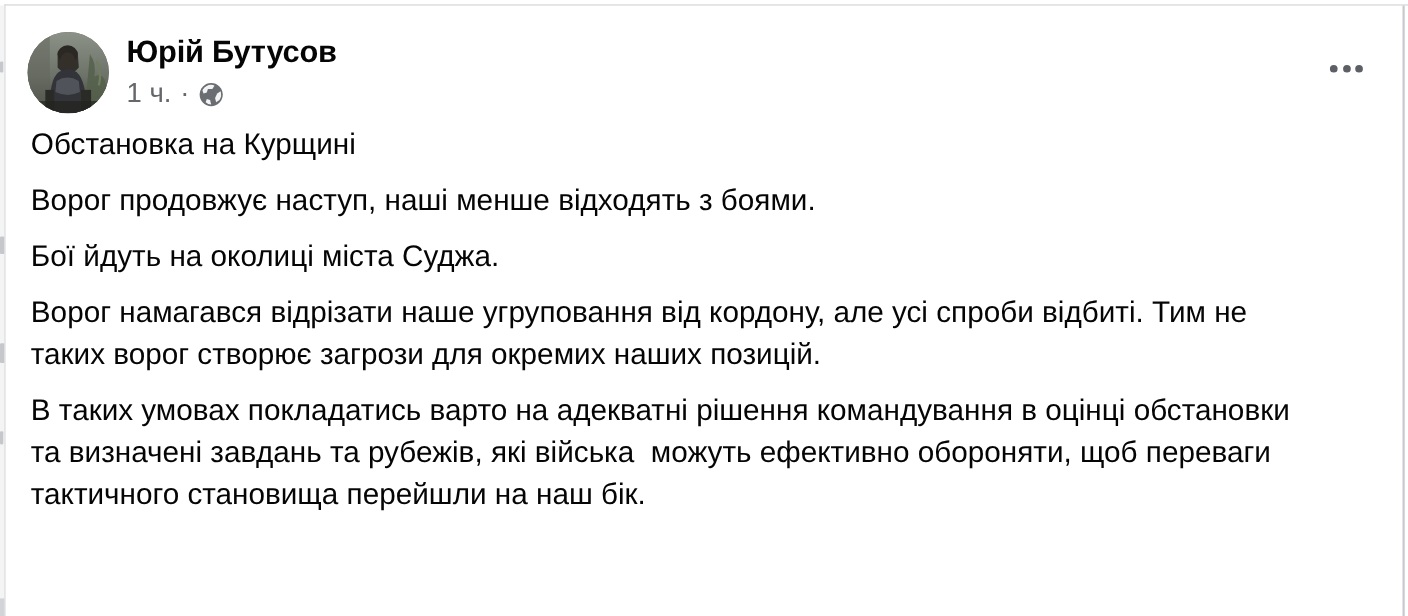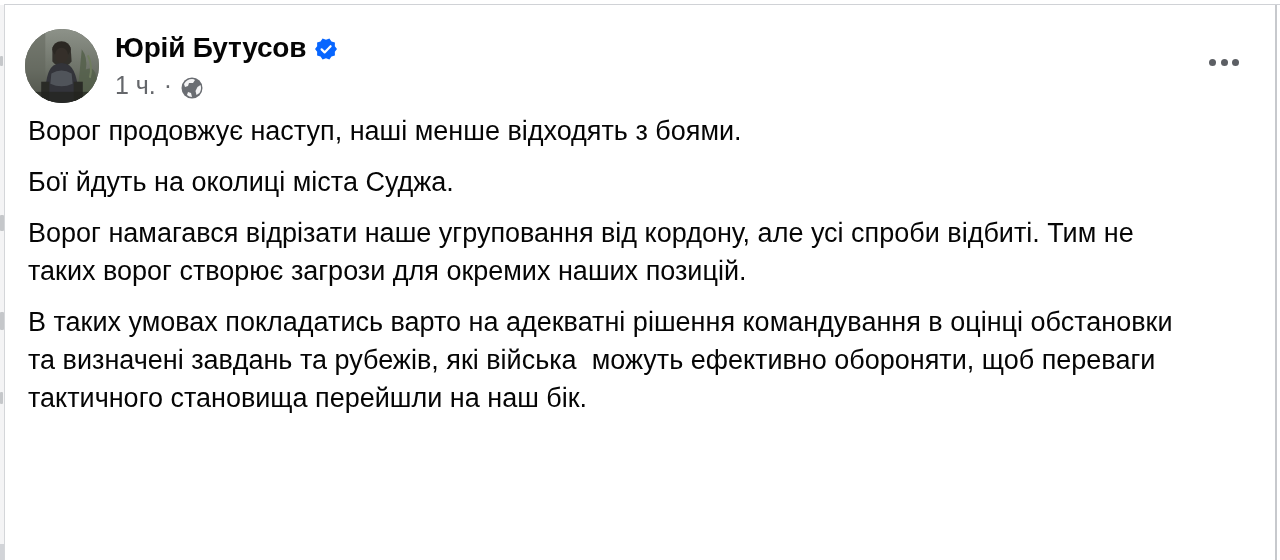--- a/index.html
+++ b/index.html
@@ -19,30 +19,30 @@
   .edge-strip-bottom { position:absolute; left:0; bottom:0; width:4px; height:16px; background:#d2d4d8; }
 
   
   .avatar {
     position:absolute; left:25px; top:29px; width:74px; height:74px;
     border-radius:50%; overflow:hidden; cursor:pointer; background:#5a5e55;
   }
   .avatar svg { display:block; width:100%; height:100%; }
   .name-row {
     position:absolute; left:115px; top:31px; height:34px;
-    display:flex; align-items:center; gap:9px;
+    display:flex; gap:9px;flex-direction:column;
   }
   .author-name {
     font-size:28px; font-weight:700; color:#050505; letter-spacing:-0.2px;
     cursor:pointer; white-space:nowrap;
   }
   .badge { width:22px; height:22px; display:block; margin-top:2px; }
   .meta-row {
     position:absolute; left:115px; top:70px; height:30px;
-    display:flex; align-items:flex-end; gap:7px;
+    display:flex; align-items:center; gap:7px;
     font-size:25px; color:#65676B;
   }
   .meta-row .dot-sep { margin:0 1px; }
   .globe { width:24px; height:24px; display:block; margin-top:2px; }
 
   .more-button {
     position:absolute; left:1196px; top:44px; width:56px; height:36px;
     display:flex; align-items:center; justify-content:center; gap:4.5px;
     cursor:pointer; border-radius:18px;
   }
@@ -116,20 +116,21 @@
     </svg>
   </div>
 
   <div class="more-button">
     <i></i>
     <i></i>
     <i></i>
   </div>
 
   <div class="post-text">
+    <p>Обстановка на Курщині</p>
     <p>Ворог продовжує наступ, наші менше відходять з боями.</p>
     <p>Бої йдуть на околиці міста Суджа.</p>
     <p>Ворог намагався відрізати наше угруповання від кордону, але усі спроби відбиті. Тим не
 таких ворог створює загрози для окремих наших позицій.</p>
     <p>В таких умовах покладатись варто на адекватні рішення командування в оцінці обстановки
 та визначені завдань та рубежів, які війська  можуть ефективно обороняти, щоб переваги
 тактичного становища перейшли на наш бік.</p>
   </div>
 
 </div>

